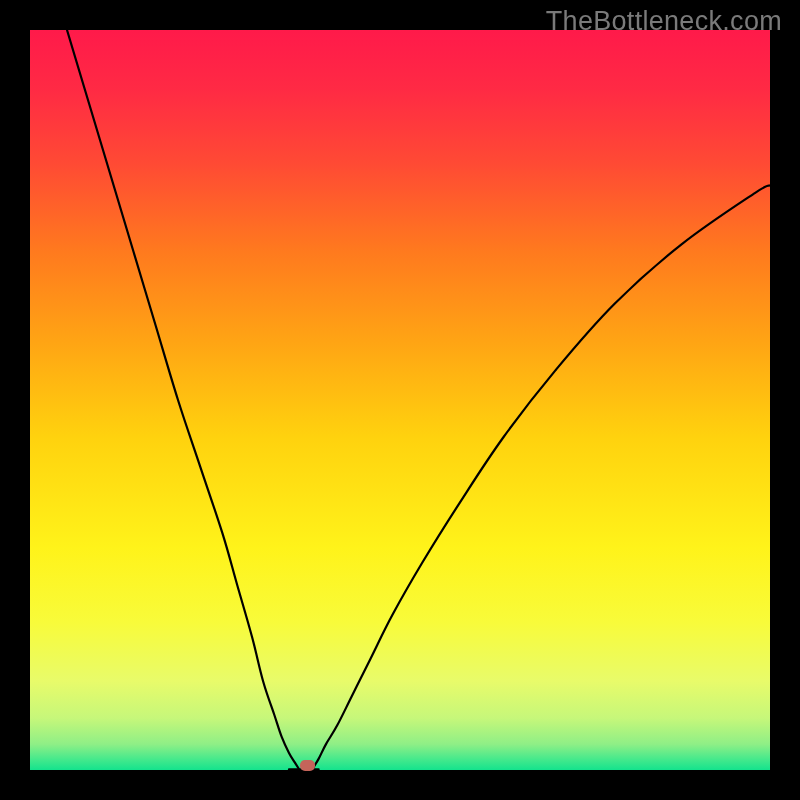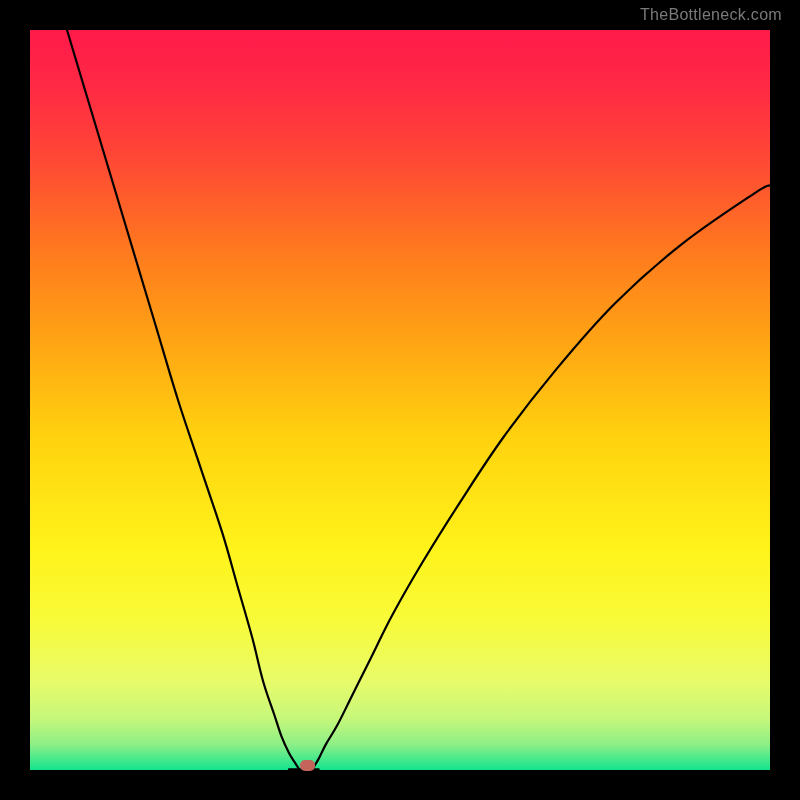--- a/index.html
+++ b/index.html
@@ -15,21 +15,21 @@
     position: relative;
     width: 800px;
     height: 800px;
     background: #000;
   }
   .watermark {
     position: absolute;
     top: 6px;
     right: 18px;
     color: #7a7a7a;
-    font-size: 16px;
+    font-size: 27px;
     letter-spacing: 0.3px;
     z-index: 5;
   }
   .plot-area {
     position: absolute;
     left: 30px;
     top: 30px;
     width: 740px;
     height: 740px;
     overflow: hidden;

